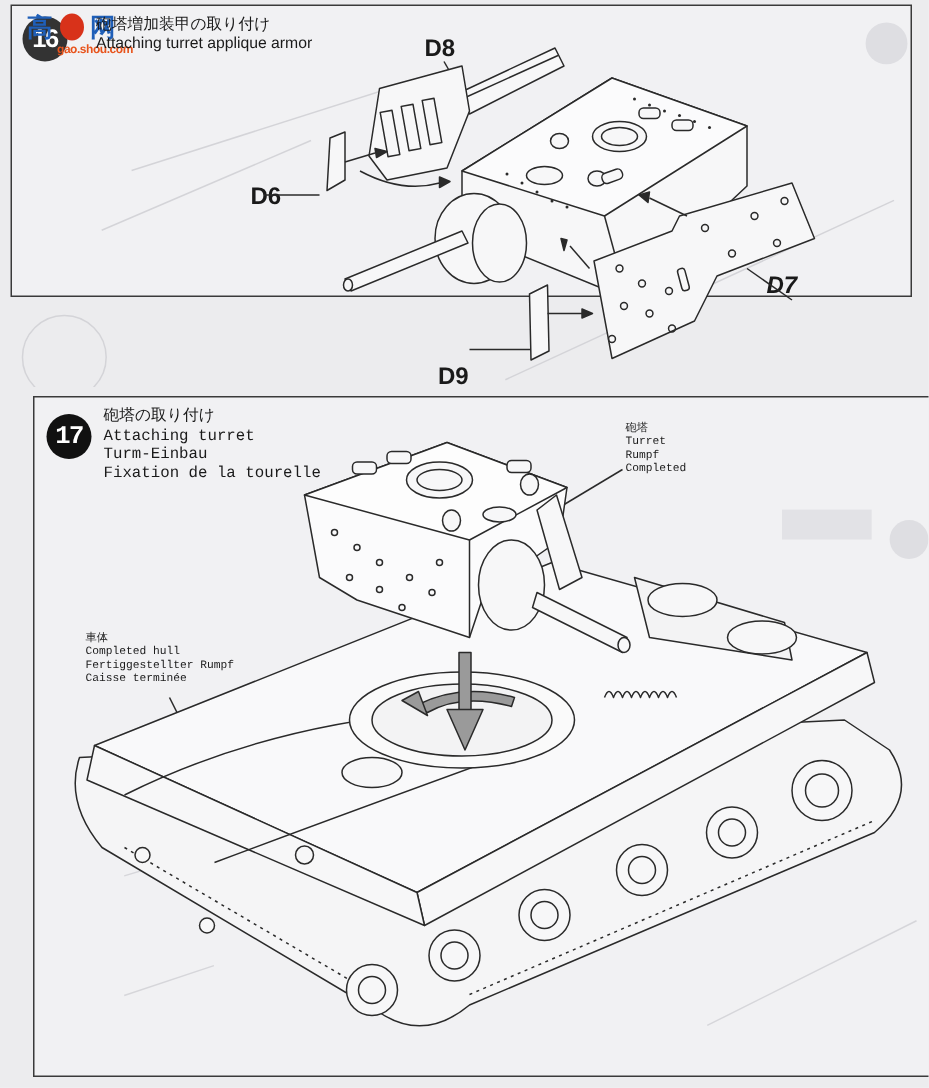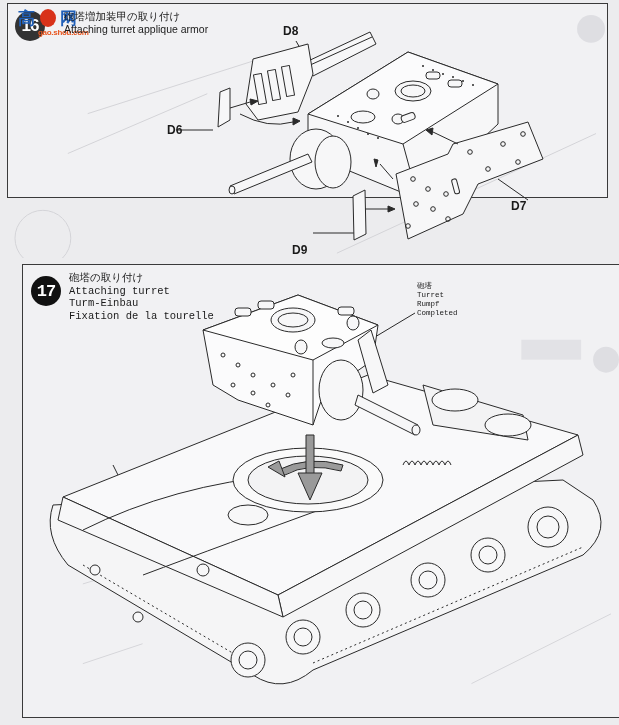--- a/index.html
+++ b/index.html
@@ -22,21 +22,21 @@
   .step-badge {
     position: absolute; width: 30px; height: 30px; border-radius: 50%;
     background: #111; color: #fff; font-weight: bold; font-size: 17px;
     display: flex; align-items: center; justify-content: center;
     letter-spacing: -1px;
   }
   .caption { position: absolute; font-size: 10.5px; line-height: 12.5px; }
   .caption div { white-space: nowrap; }
   .label-small { position: absolute; font-size: 7.5px; line-height: 9px; }
   .label-small div { white-space: nowrap; }
-  .part-label { position: absolute; font-size: 12px; font-weight: bold; }
+  .part-label { position: absolute; font-size: 16px; font-weight: bold; }
   .watermark {
     position: absolute; left: 10px; top: 5px; width: 62px; height: 30px;
   }
   .wm-char {
     position: absolute; font-weight: bold; font-size: 17px; color: #1f5fb8;
   }
   .wm-url {
     position: absolute; left: 0; top: 19px; font-size: 8px; color: #e8541c;
     font-weight: bold; letter-spacing: -0.3px; padding-left: 20px;
   }
@@ -72,21 +72,21 @@
     <span class="wm-url">gao.shou.com</span>
   </div>
 
   <div class="caption" style="left:56px; top:6px;">
     <div>砲塔増加装甲の取り付け</div>
     <div>Attaching turret applique armor</div>
   </div>
 
   <div class="part-label" style="left:275px; top:20px;">D8</div>
   <div class="part-label" style="left:143px; top:119px;padding-left:16px;">D6</div>
-  <div class="part-label" style="left:503px; top:195px;">D7</div>
+  <div class="part-label" style="left:503px; top:178px;font-style:italic;">D7</div>
   <div class="part-label" style="left:284px; top:222px;margin-top:17px;">D9</div>
 
   <svg class="drawing" style="left:0; top:0;" width="601" height="255" viewBox="0 0 601 255">
     <g stroke="#2a2a2a" stroke-width="1" fill="#f7f7f8" stroke-linejoin="round">
 
       <line x1="288" y1="37" x2="300" y2="58"></line>
       <line x1="168" y1="126" x2="205" y2="126"></line>
       <line x1="520" y1="196" x2="490" y2="175"></line>
       <line x1="305" y1="229" x2="350" y2="229"></line>
 
@@ -190,20 +190,26 @@
     <div>Fixation de la tourelle</div>
   </div>
 
   <div class="label-small" style="left:394px; top:17px;">
     <div>砲塔</div>
     <div>Turret</div>
     <div>Rumpf</div>
     <div>Completed</div>
   </div>
 
+  <div class="label-small" style="left:34px; top:157px;">
+    <div>車体</div>
+    <div>Completed hull</div>
+    <div>Fertiggestellter Rumpf</div>
+    <div>Caisse terminée</div>
+  </div>
 
   <svg class="drawing" style="left:0; top:0;" width="601" height="454" viewBox="0 0 601 454">
     <g stroke="#2a2a2a" stroke-width="1" fill="#f7f7f8" stroke-linejoin="round">
 
       <line x1="392" y1="48" x2="352" y2="72"></line>
       <line x1="90" y1="200" x2="110" y2="240"></line>
 
       <path d="M30 240 Q 20 270 45 300 L 230 410 Q 260 430 290 405 L 560 290 Q 590 265 570 235 L 540 215 Z" fill="#f5f5f6"></path>
 
       <path d="M60 300 L 230 400 M 290 398 L 560 282" stroke-dasharray="2 3"></path>

